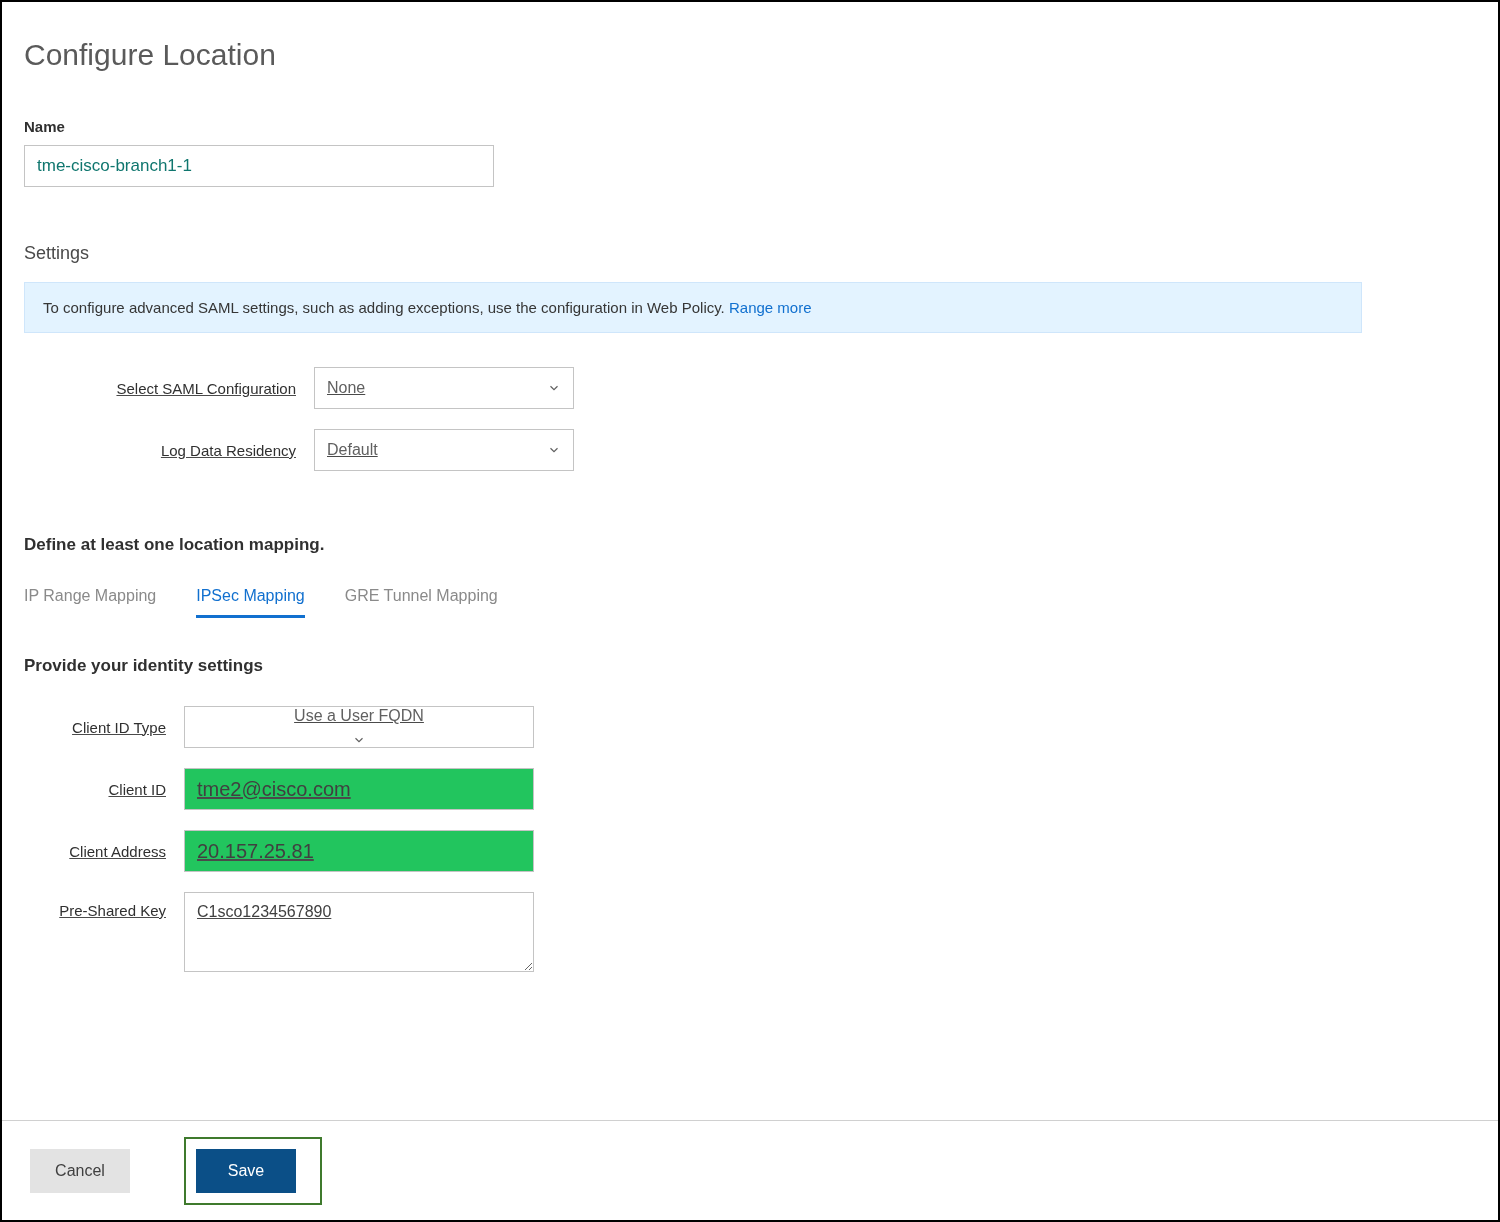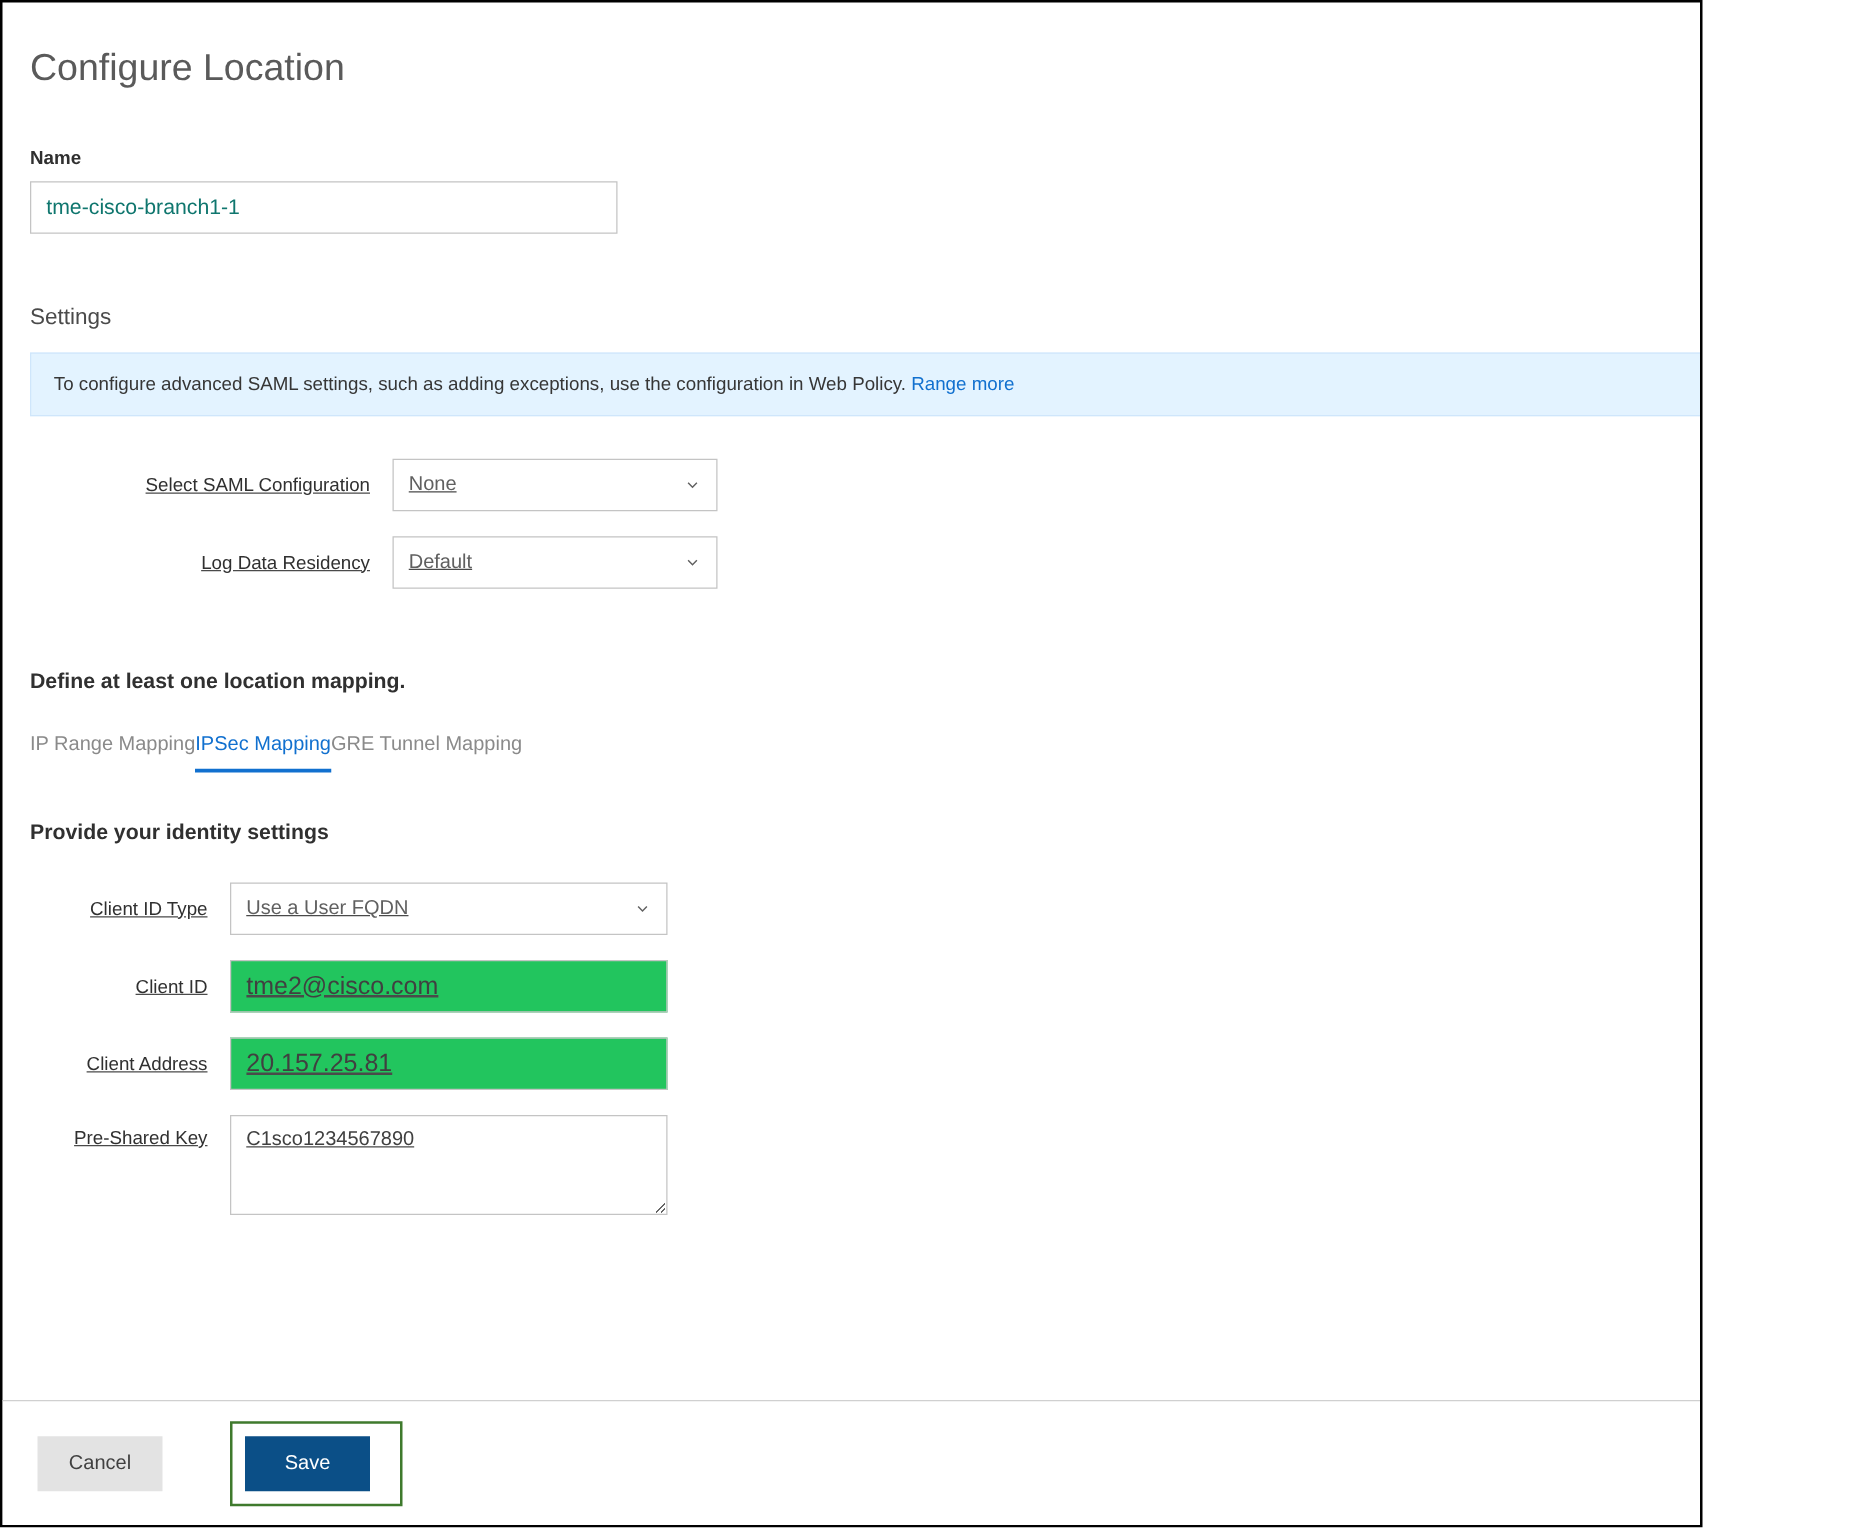--- a/index.html
+++ b/index.html
@@ -3,21 +3,21 @@
 <meta charset="utf-8">
 <style>
   * { box-sizing: border-box; }
   html, body { margin:0; padding:0; }
   body {
     font-family: Arial, Helvetica, sans-serif;
     color:#4a4a4a;
     background:#fff;
   }
   .window {
-    width:1362px;
+    width:1500px;
     height:1222px;
     border:2px solid #000;
     position:relative;
     padding:22px 22px 0 22px;
     overflow:hidden;
   }
   .page-title {
     font-size:30px;
     font-weight:300;
     color:#5a5a5a;
@@ -89,20 +89,21 @@
   }
   .chev svg { width:14px; height:14px; display:block; }
   .define-text {
     font-size:17px;
     font-weight:700;
     color:#303030;
     margin:64px 0 28px 0;
   }
   .tabs {
     display:flex;
+    gap:40px;
     font-size:16px;
   }
   .tab {
     padding:4px 0 10px 0;
     color:#8a8a8a;
     cursor:pointer;
   }
   .tab.active {
     color:#1170cf;
     border-bottom:3px solid #1170cf;
@@ -111,20 +112,21 @@
     font-size:17px;
     font-weight:700;
     color:#303030;
     margin:38px 0 30px 0;
   }
   .identity-form .form-row .label {
     width:160px;
   }
   .identity-form .select {
     width:350px;
+    flex-direction:column;
   }
   .identity-form .text-input2 {
     width:350px;
     height:42px;
     border:1px solid #c4c4c4;
     padding:0 12px;
     font-size:20px;
     color:#404040;
     font-family:inherit;
     background:#22c55e;

